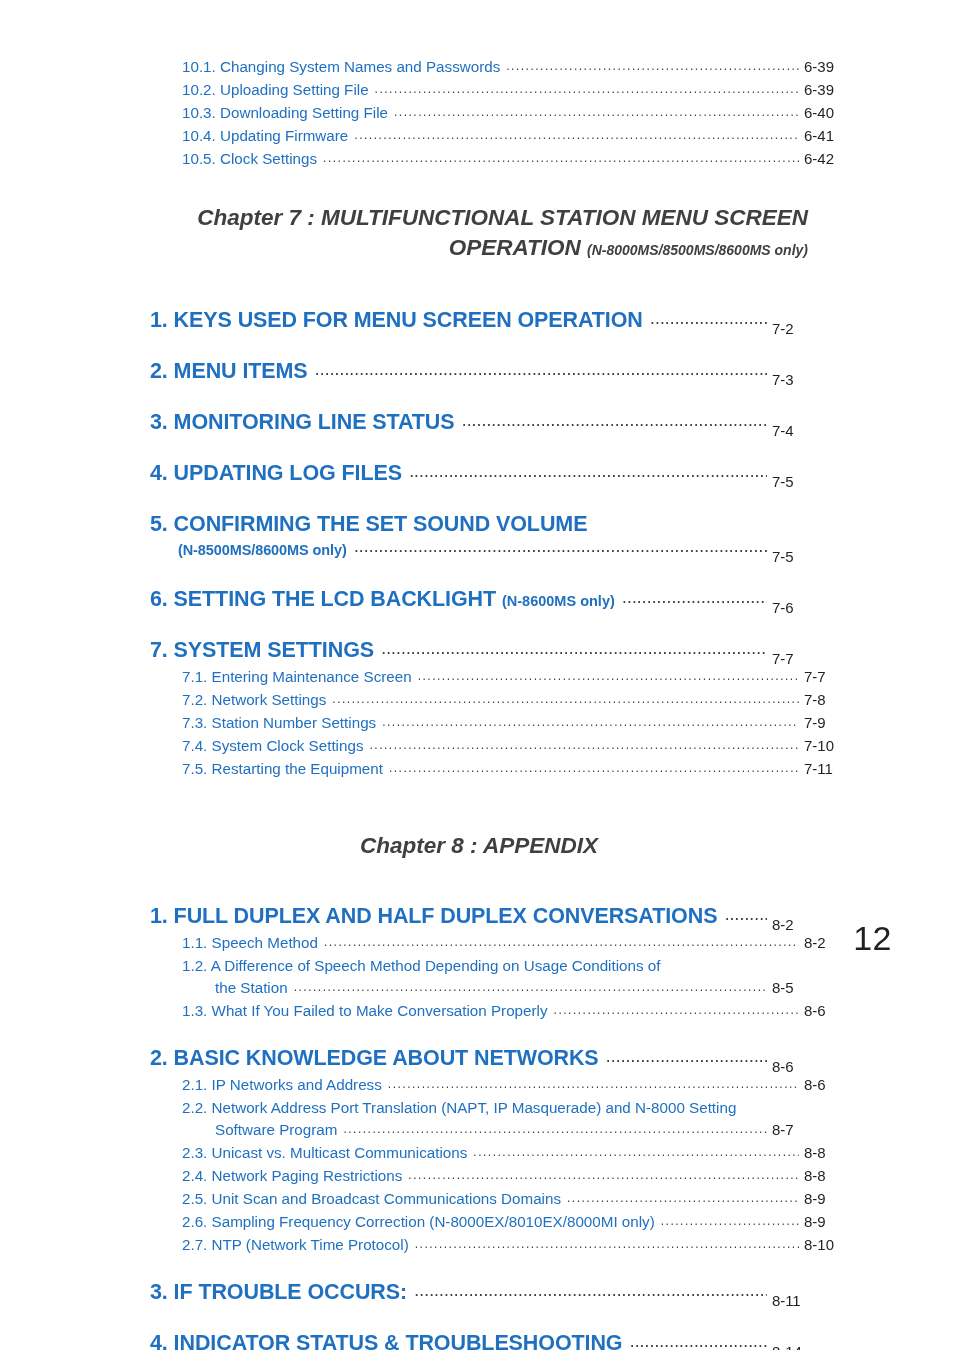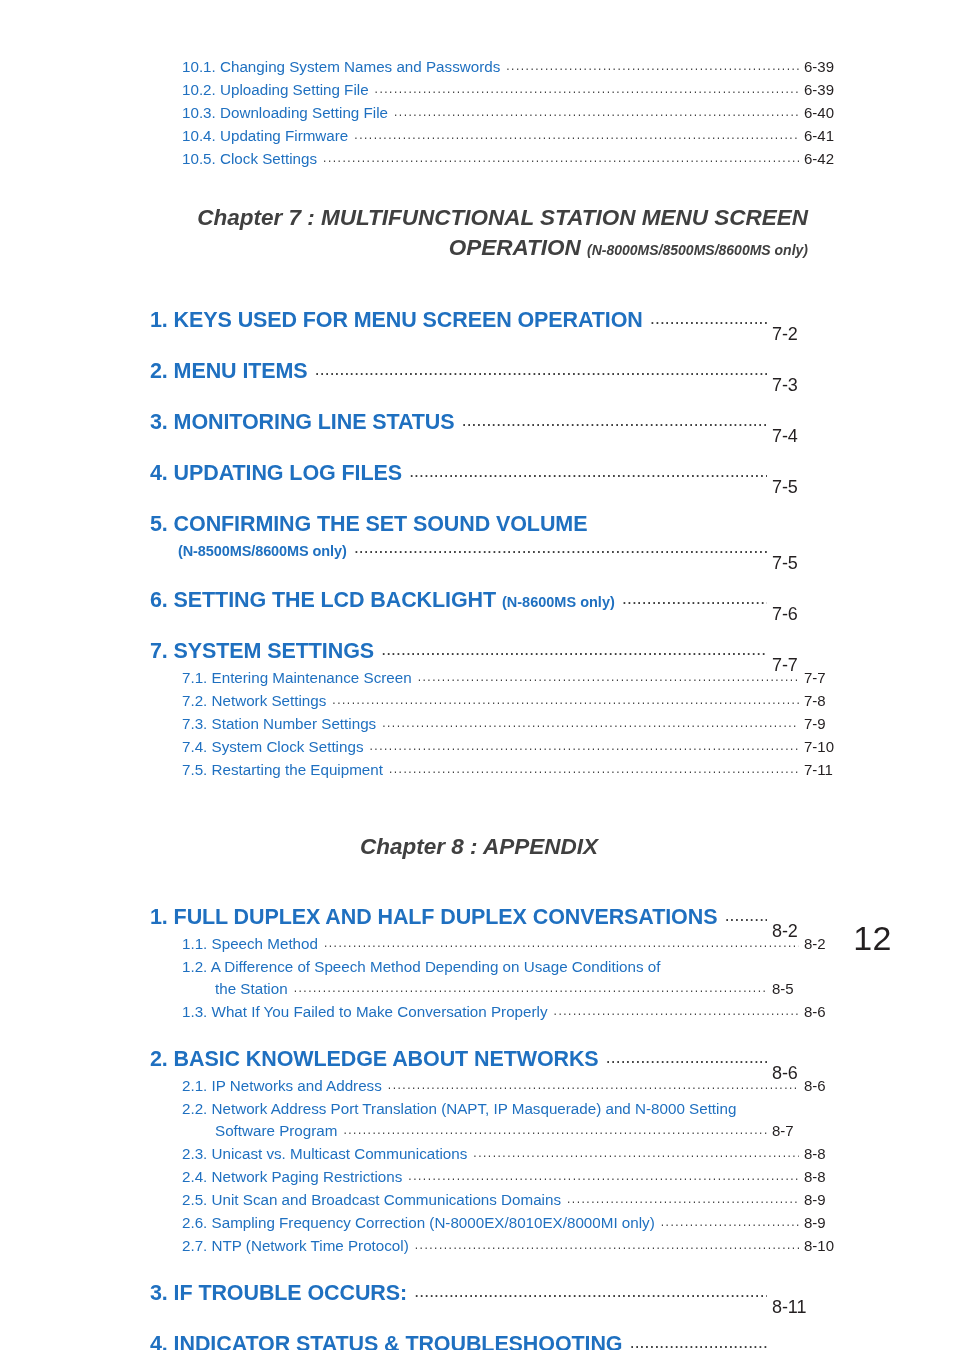--- a/index.html
+++ b/index.html
@@ -79,25 +79,25 @@
   .sec {
     font-size: 21.5px;
     font-weight: bold;
     line-height: 26px;
     letter-spacing: -0.1px;
     margin-top: 22px;
     color: #1f70c0;
   }
   .sec .pg {
     min-width: 36px;
-    font-size: 18px;
+    font-size: 15px;
     font-weight: normal;
     color: #231f20;
     position: relative;
-    top: 13px;
+    top: 7px;
   }
   .sec .leader { margin-left: 8px; top: -3px; }
   .sec .leader::before { letter-spacing: 1.6px; }
   .sec .note {
     font-size: 14.5px;
     font-weight: bold;
     letter-spacing: 0;
     margin-left: 6px;
   }
   .sec.two-line { display: block; white-space: normal; }

